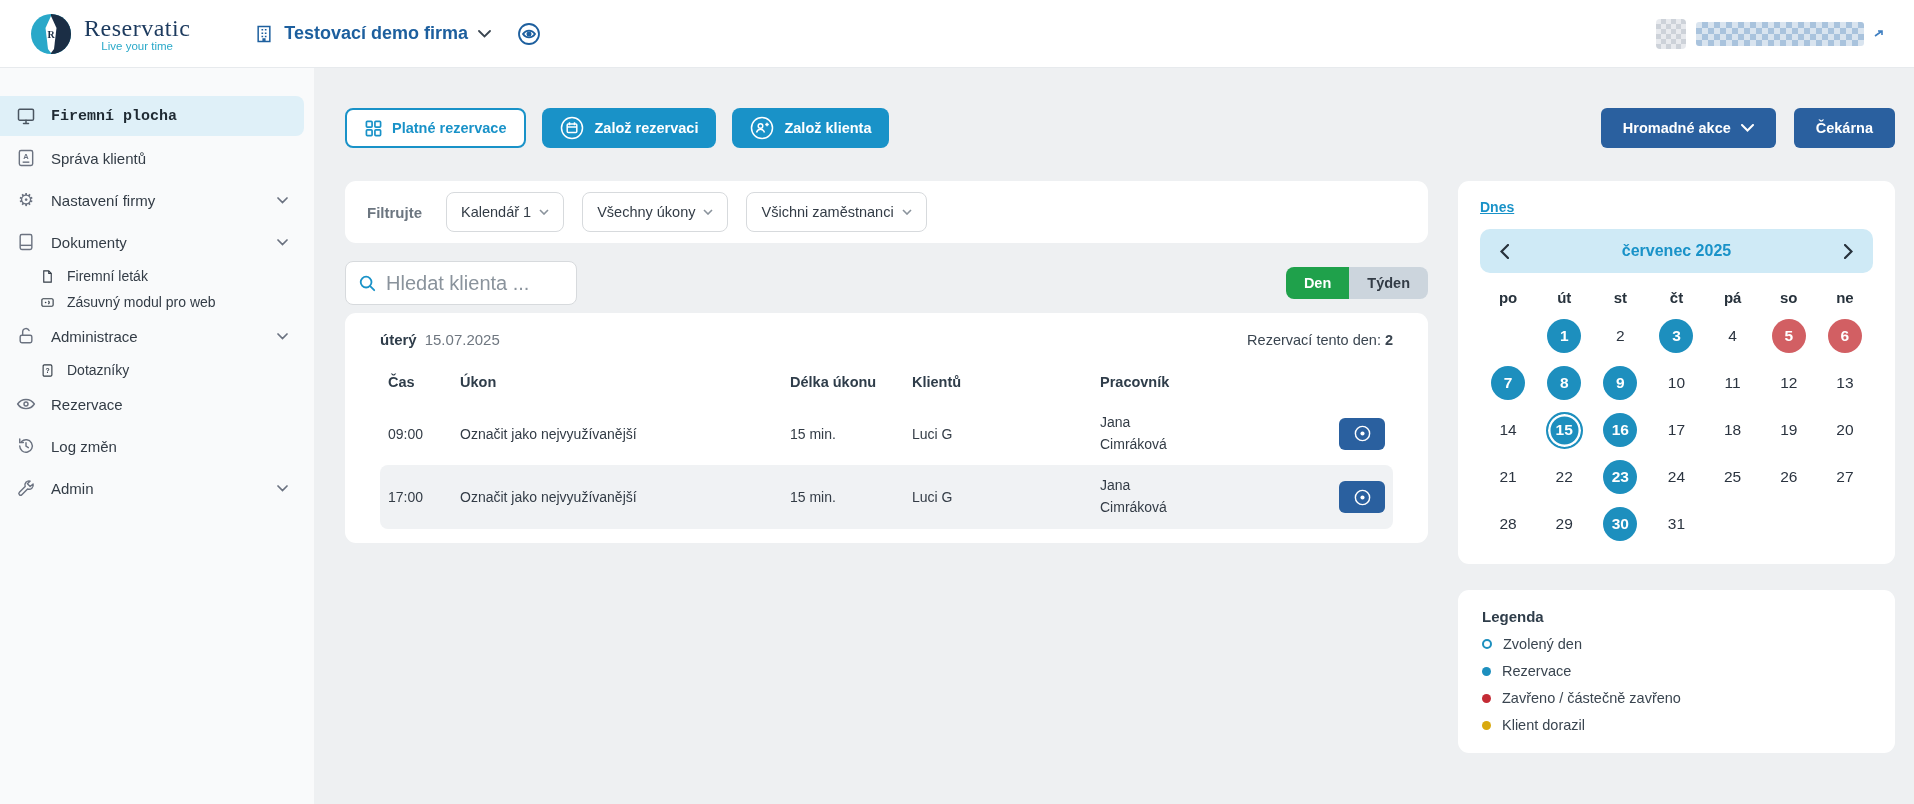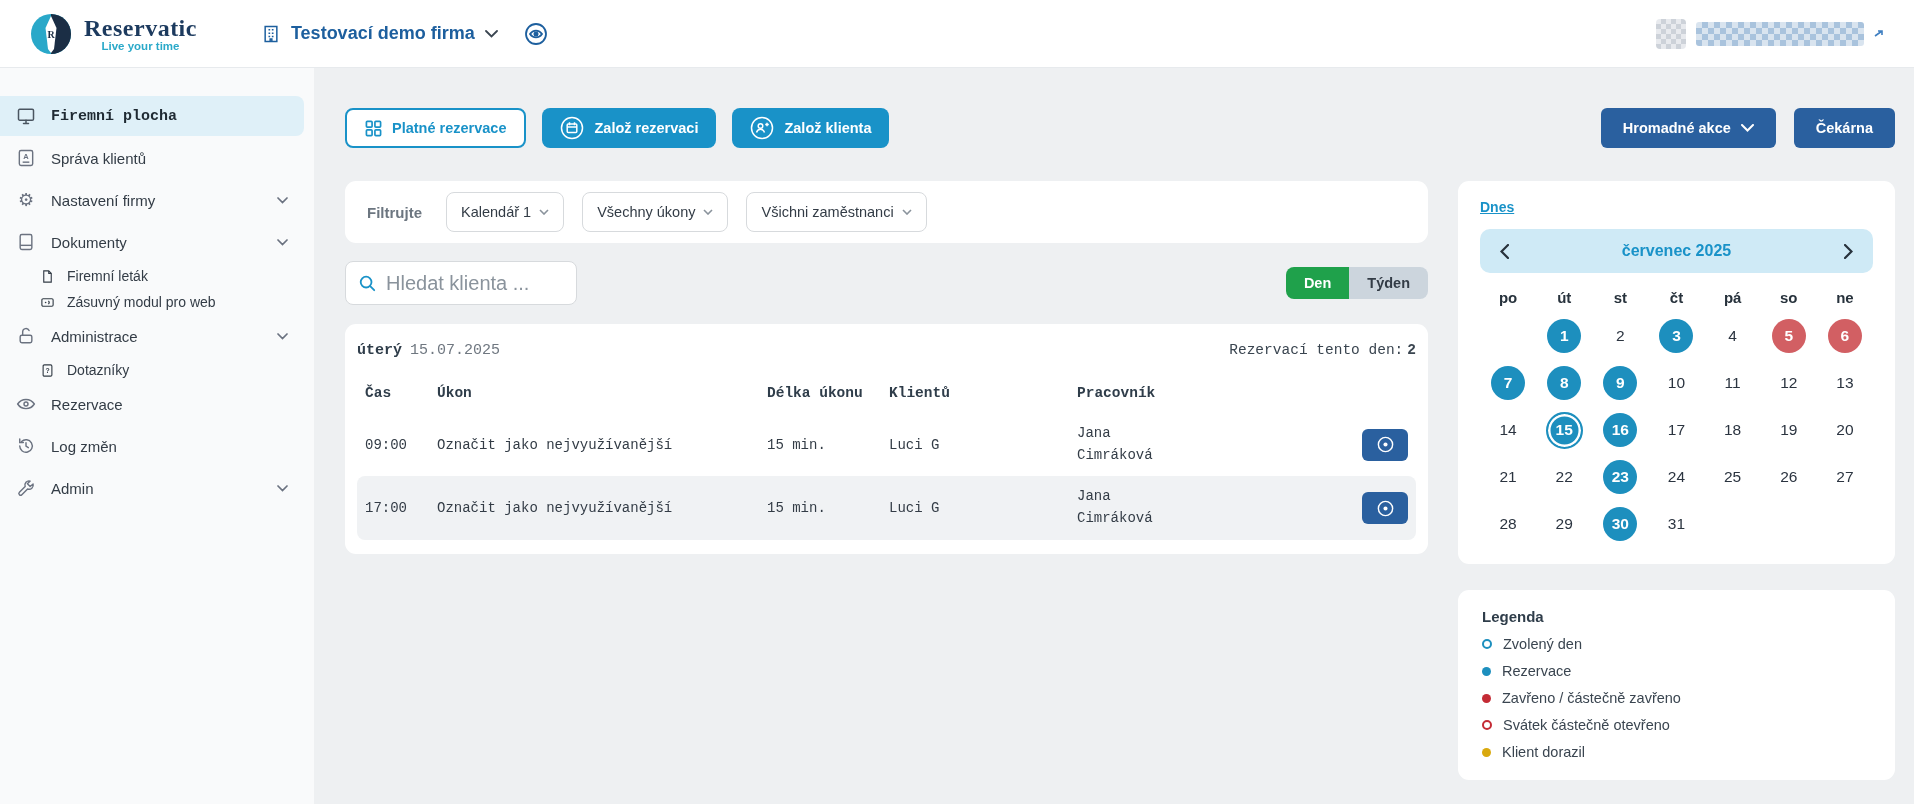--- a/index.html
+++ b/index.html
@@ -11,21 +11,21 @@
     overflow: hidden;
   }
   svg { display: block; }
 
   
   .header {
     height: 68px; background: #fff; border-bottom: 1px solid #e7eaed;
     display: flex; align-items: center; padding: 0 30px;
   }
   .logo { display: flex; align-items: center; gap: 12px; }
-  .logo-text { display: flex; flex-direction: column; align-items: center; font-weight: bold; }
+  .logo-text { display: flex; flex-direction: column; align-items: center; }
   .brand { font-family: "Liberation Serif", serif; font-size: 24px; color: #1c3a5e; letter-spacing: .5px; }
   .tagline { font-size: 11.5px; color: #2aa9c9; margin-top: -2px; }
   .company { display: flex; align-items: center; gap: 10px; margin-left: 64px; cursor: pointer; }
   .company-name { font-size: 18px; font-weight: bold; color: #1d5f9e; }
   .header-eye { margin-left: 26px; cursor: pointer; }
   .header-right { margin-left: auto; display: flex; align-items: center; gap: 10px; }
   .mosaic-avatar {
     width: 30px; height: 30px; border-radius: 4px;
     background: conic-gradient(#cdd2d9 0 25%, #e8eaee 0 50%, #cdd2d9 0 75%, #e8eaee 0);
     background-size: 10px 10px;
@@ -98,21 +98,21 @@
     border: none; outline: none; width: 100%; font-size: 20px;
     font-family: inherit; color: #be185d; background: transparent;
   }
   .search-box input::placeholder { color: #8a939c; }
   .toggle { margin-left: auto; display: flex; }
   .tg { height: 32px; padding: 0 18px; font-size: 14.5px; font-weight: bold; border: none; cursor: pointer; font-family: inherit; }
   .tg-day { background: #1fa14b; color: #fff; border-radius: 8px 0 0 8px; }
   .tg-week { background: #ccd5dd; color: #333c46; border-radius: 0 8px 8px 0; }
 
   
-  .table-card { margin-top: 19px; padding: 18px 12px 14px; font-family: Liberation Mono, monospace; }
+  .table-card { margin-top: 8px; padding: 18px 35px 14px; }
   .table-head { display: flex; align-items: baseline; }
   .day-name { font-size: 15px; font-weight: bold; color: #2f3d4a; }
   .day-date { font-size: 15px; color: #6f7780; margin-left: 8px; }
   .res-count { margin-left: auto; font-size: 14.5px; color: #3a4550; }
   .res-count b { margin-left: 4px; }
   table { width: 100%; border-collapse: collapse; margin-top: 14px; }
   th { text-align: left; font-size: 14.5px; color: #2f3d4a; padding: 12px 8px; }
   td { font-size: 14px; color: #333c46; padding: 10px 8px; }
   tbody tr { height: 56px; }
   tbody tr:nth-child(even) td { background: #f0f2f4; }
@@ -619,24 +619,20 @@
               </div>
               <div class="lg-item">
                 <span class="dot filled" style="background:#1d8fbe"></span>
                 <span>Rezervace</span>
               </div>
               <div class="lg-item">
                 <span class="dot filled" style="background:#c42b35"></span>
                 <span>Zavřeno / částečně zavřeno</span>
               </div>
               <div class="lg-item">
-                <span class="dot ring" style="color:#c42b35"></span>
-                <span>Svátek částečně otevřeno</span>
-              </div>
-              <div class="lg-item">
                 <span class="dot filled" style="background:#d9a90e"></span>
                 <span>Klient dorazil</span>
               </div>
             </div>
         </div>
       </div>
     </div>
   </div>
 </div>
 

